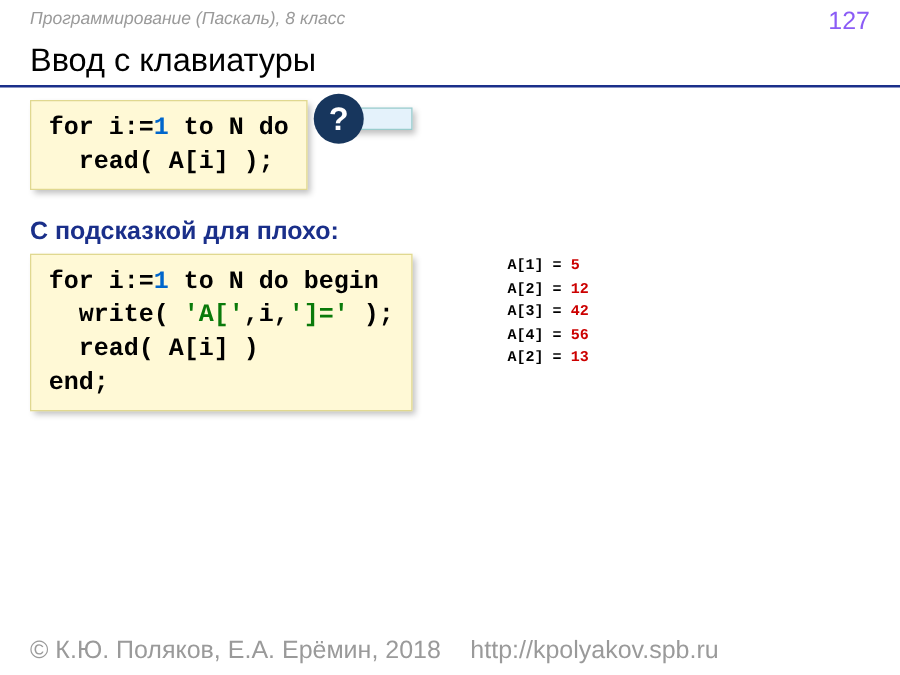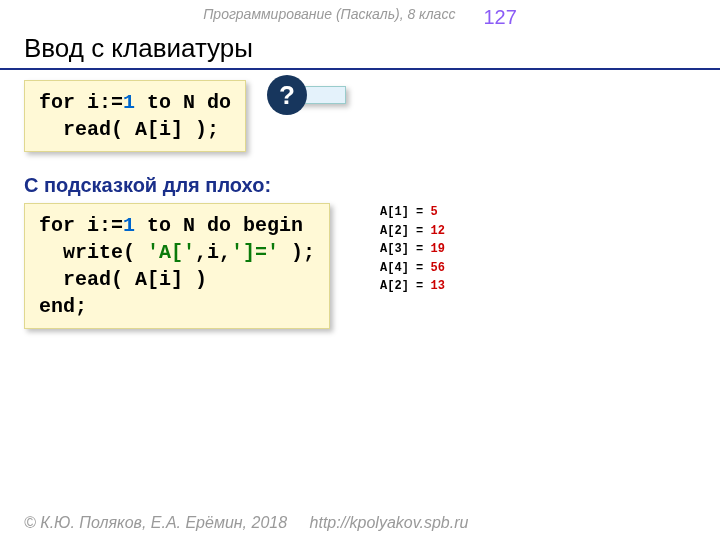--- a/index.html
+++ b/index.html
@@ -6,21 +6,21 @@
   body {
     width: 720px;
     height: 540px;
     background: #fff;
     font-family: Arial, sans-serif;
     position: relative;
     overflow: hidden;
   }
   .header-strip {
     display: flex;
-    justify-content: center;
+    justify-content: space-between;
     padding: 6px 24px 2px 24px;
     color: #9a9a9a;
     font-style: italic;
     font-size: 14px;
     gap: 28px;
   }
   .page-num { font-style: normal; font-weight: normal; font-size: 20px; color: #8b5cf6; }
   .title {
     font-size: 26px;
     font-weight: normal;
@@ -33,21 +33,21 @@
     border: 1px solid #e0d890;
     box-shadow: 3px 3px 5px rgba(0,0,0,0.25);
     padding: 8px 14px;
     font-family: "Courier New", monospace;
     font-weight: bold;
     font-size: 20px;
     line-height: 1.35;
     white-space: pre;
     display: inline-block;
   }
-  .row1 { display: flex; align-items: flex-start; gap: 40px; }
+  .row1 { display: flex; align-items: flex-start; gap: 24px; }
   .callout-wrap { display: flex; align-items: center; margin-top: 6px; }
   .callout {
     background: #e4f2fb;
     border: 1px solid #9cc;
     box-shadow: 3px 3px 5px rgba(0,0,0,0.25);
     padding: 8px 18px 8px 40px;
     font-size: 20px;
     position: relative;
   }
   .qmark {
@@ -64,35 +64,34 @@
     display: flex;
     align-items: center;
     justify-content: center;
   }
   .sub-heading {
     color: #1a2f8a;
     font-weight: bold;
     font-size: 20px;
     margin: 22px 0 6px 0;
   }
-  .row2 { display: flex; align-items: flex-start; gap: 50px; }
+  .row2 { display: flex; align-items: flex-start; gap: 76px; }
   .output {
     font-family: "Courier New", monospace;
     font-weight: bold;
     font-size: 12px;
     line-height: 1.55;
   }
   .output .val { color: #cc0000; }
   .footer {
     position: absolute;
     bottom: 8px;
     left: 24px;
     color: #9a9a9a;
-    font-style: italic;
-    font-size: 16px;
+    font-size: 20px;
   }
   .footer .url { margin-left: 18px; }
   .kw-num { color: #0066cc; }
   .kw-str { color: #0a7a0a; }
 </style>
 </head>
 <body>
 
 <div class="header-strip">
   <span>Программирование (Паскаль), 8 класс</span>
@@ -118,21 +117,21 @@
 
   <div class="row2">
     <div class="code-box"><span>for i:=</span><span class="kw-num">1</span><span> to N do begin</span>
 <span>  write( </span><span class="kw-str">'A['</span><span>,i,</span><span class="kw-str">']='</span><span> );</span>
 <span>  read( A[i] )</span>
 <span>end;</span></div>
 
     <div class="output">
       <div><span>A[1] = </span><span class="val">5</span></div>
       <div><span>A[2] = </span><span class="val">12</span></div>
-      <div><span>A[3] = </span><span class="val">19</span></div>
+      <div><span>A[3] = </span><span class="val">42</span></div>
       <div><span>A[4] = </span><span class="val">56</span></div>
       <div><span>A[2] = </span><span class="val">13</span></div>
     </div>
   </div>
 
 </div>
 
 <div class="footer">
   <span>© К.Ю. Поляков, Е.А. Ерёмин, 2018</span>
   <span class="url">http://kpolyakov.spb.ru</span>

